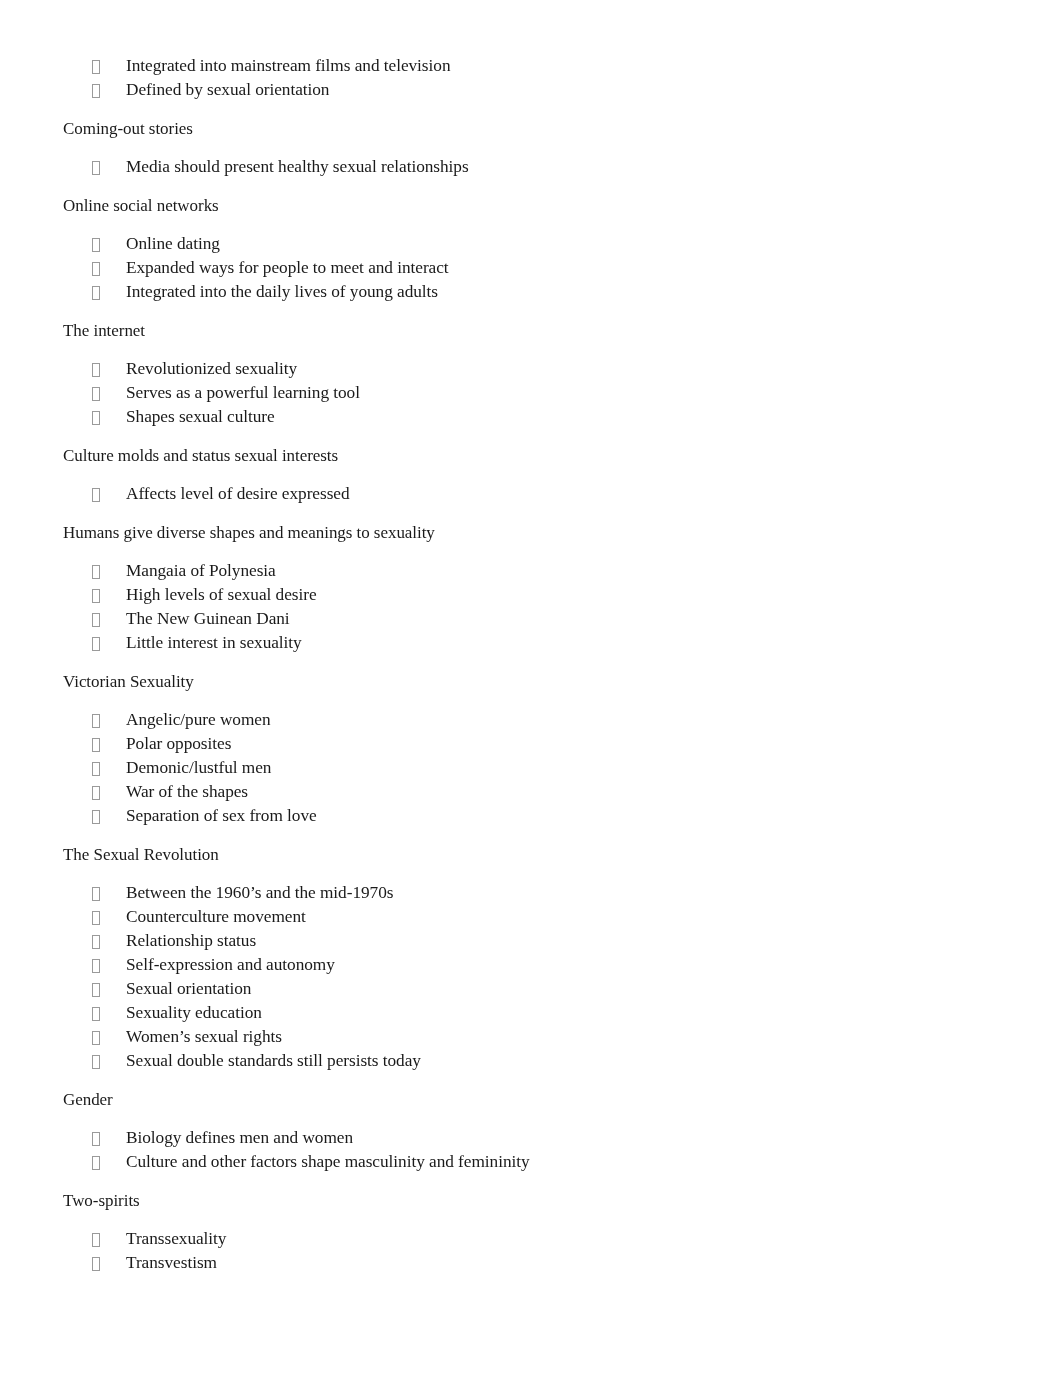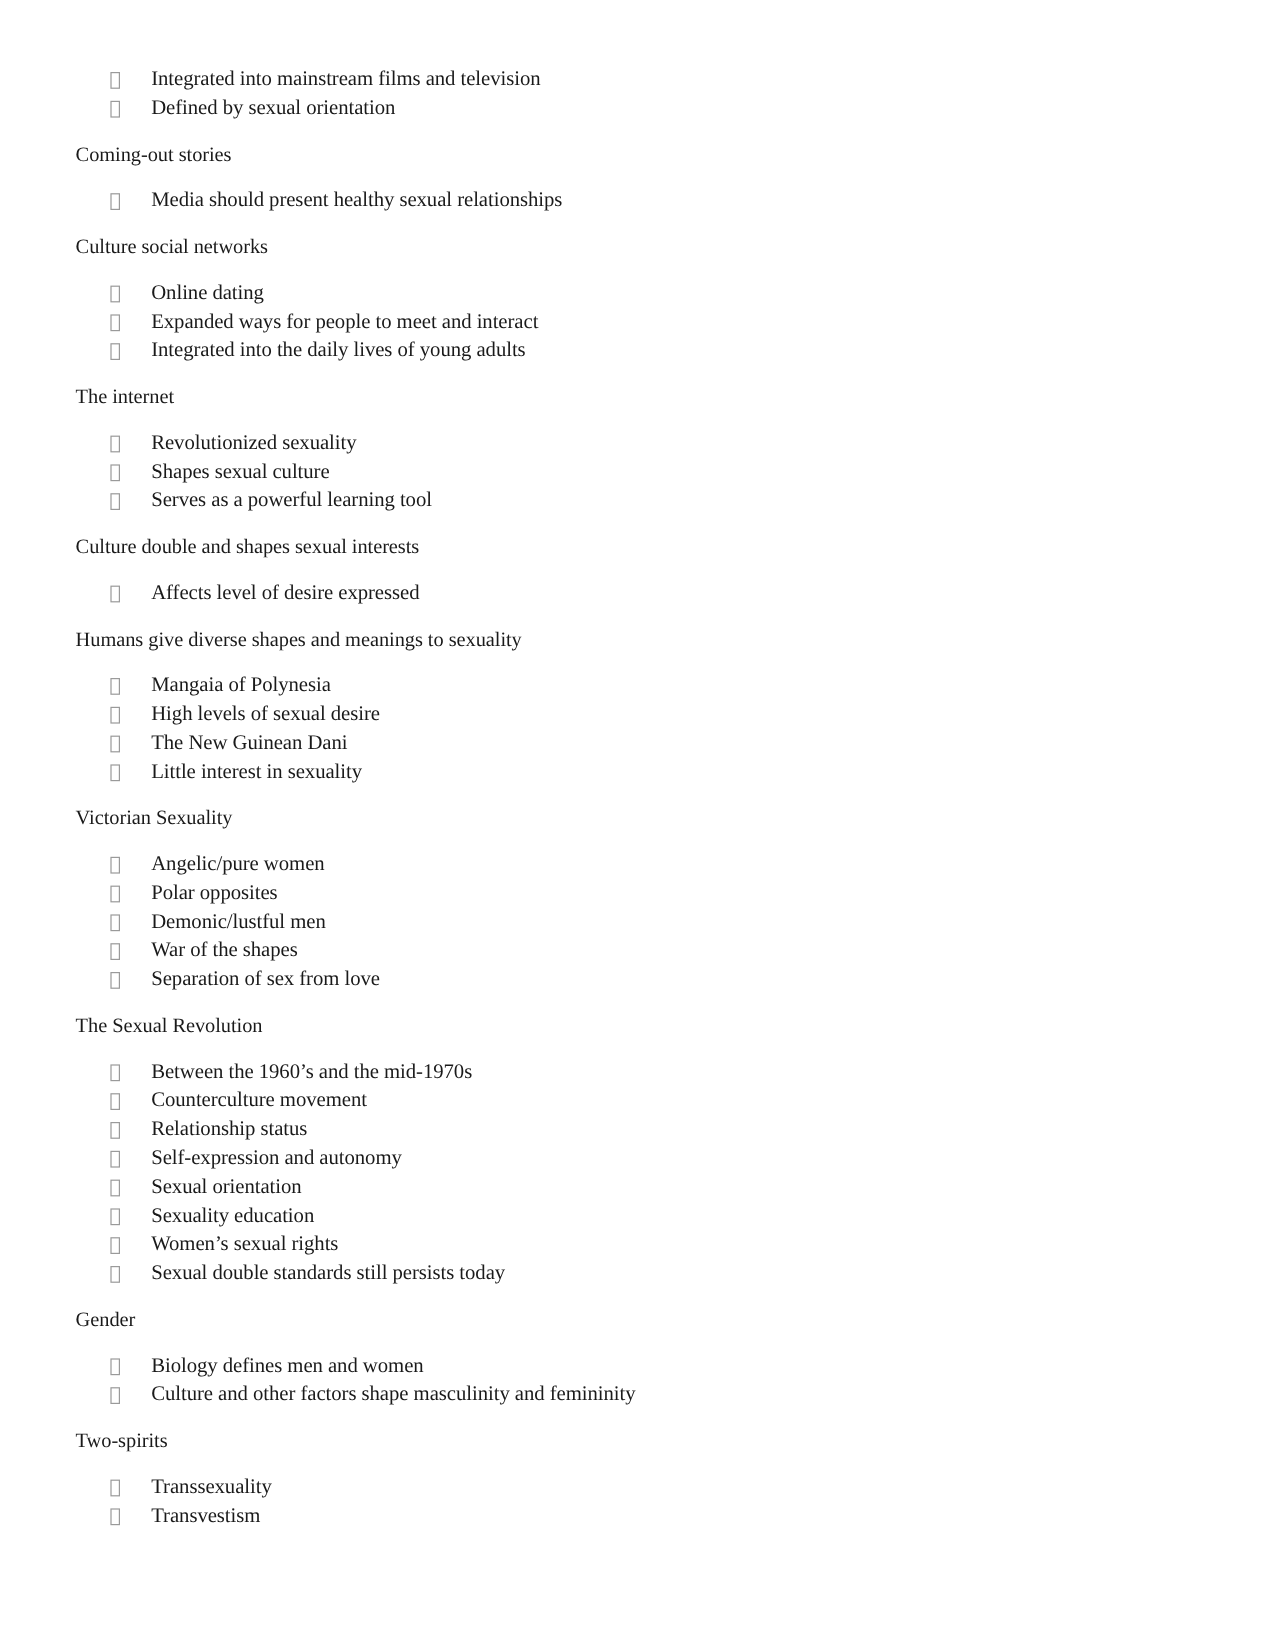--- a/index.html
+++ b/index.html
@@ -115,21 +115,21 @@
           <span class="bullet-text">Defined by sexual orientation</span>
         </li>
       </ul>
       <p class="heading spaced"><span class="heading-text">Coming-out stories</span></p>
       <ul class="bullets">
         <li class="bullet-row">
           <span class="tofu"></span>
           <span class="bullet-text">Media should present healthy sexual relationships</span>
         </li>
       </ul>
-      <p class="heading spaced"><span class="heading-text">Culture social networks</span></p>
+      <p class="heading spaced"><span class="heading-text">Online social networks</span></p>
       <ul class="bullets">
         <li class="bullet-row">
           <span class="tofu"></span>
           <span class="bullet-text">Online dating</span>
         </li>
         <li class="bullet-row">
           <span class="tofu"></span>
           <span class="bullet-text">Expanded ways for people to meet and interact</span>
         </li>
         <li class="bullet-row">
@@ -138,28 +138,28 @@
         </li>
       </ul>
       <p class="heading spaced"><span class="heading-text">The internet</span></p>
       <ul class="bullets">
         <li class="bullet-row">
           <span class="tofu"></span>
           <span class="bullet-text">Revolutionized sexuality</span>
         </li>
         <li class="bullet-row">
           <span class="tofu"></span>
+          <span class="bullet-text">Serves as a powerful learning tool</span>
+        </li>
+        <li class="bullet-row">
+          <span class="tofu"></span>
           <span class="bullet-text">Shapes sexual culture</span>
         </li>
-        <li class="bullet-row">
-          <span class="tofu"></span>
-          <span class="bullet-text">Serves as a powerful learning tool</span>
-        </li>
-      </ul>
-      <p class="heading spaced"><span class="heading-text">Culture double and shapes sexual interests</span></p>
+      </ul>
+      <p class="heading spaced"><span class="heading-text">Culture molds and status sexual interests</span></p>
       <ul class="bullets">
         <li class="bullet-row">
           <span class="tofu"></span>
           <span class="bullet-text">Affects level of desire expressed</span>
         </li>
       </ul>
       <p class="heading spaced"><span class="heading-text">Humans give diverse shapes and meanings to sexuality</span></p>
       <ul class="bullets">
         <li class="bullet-row">
           <span class="tofu"></span>

